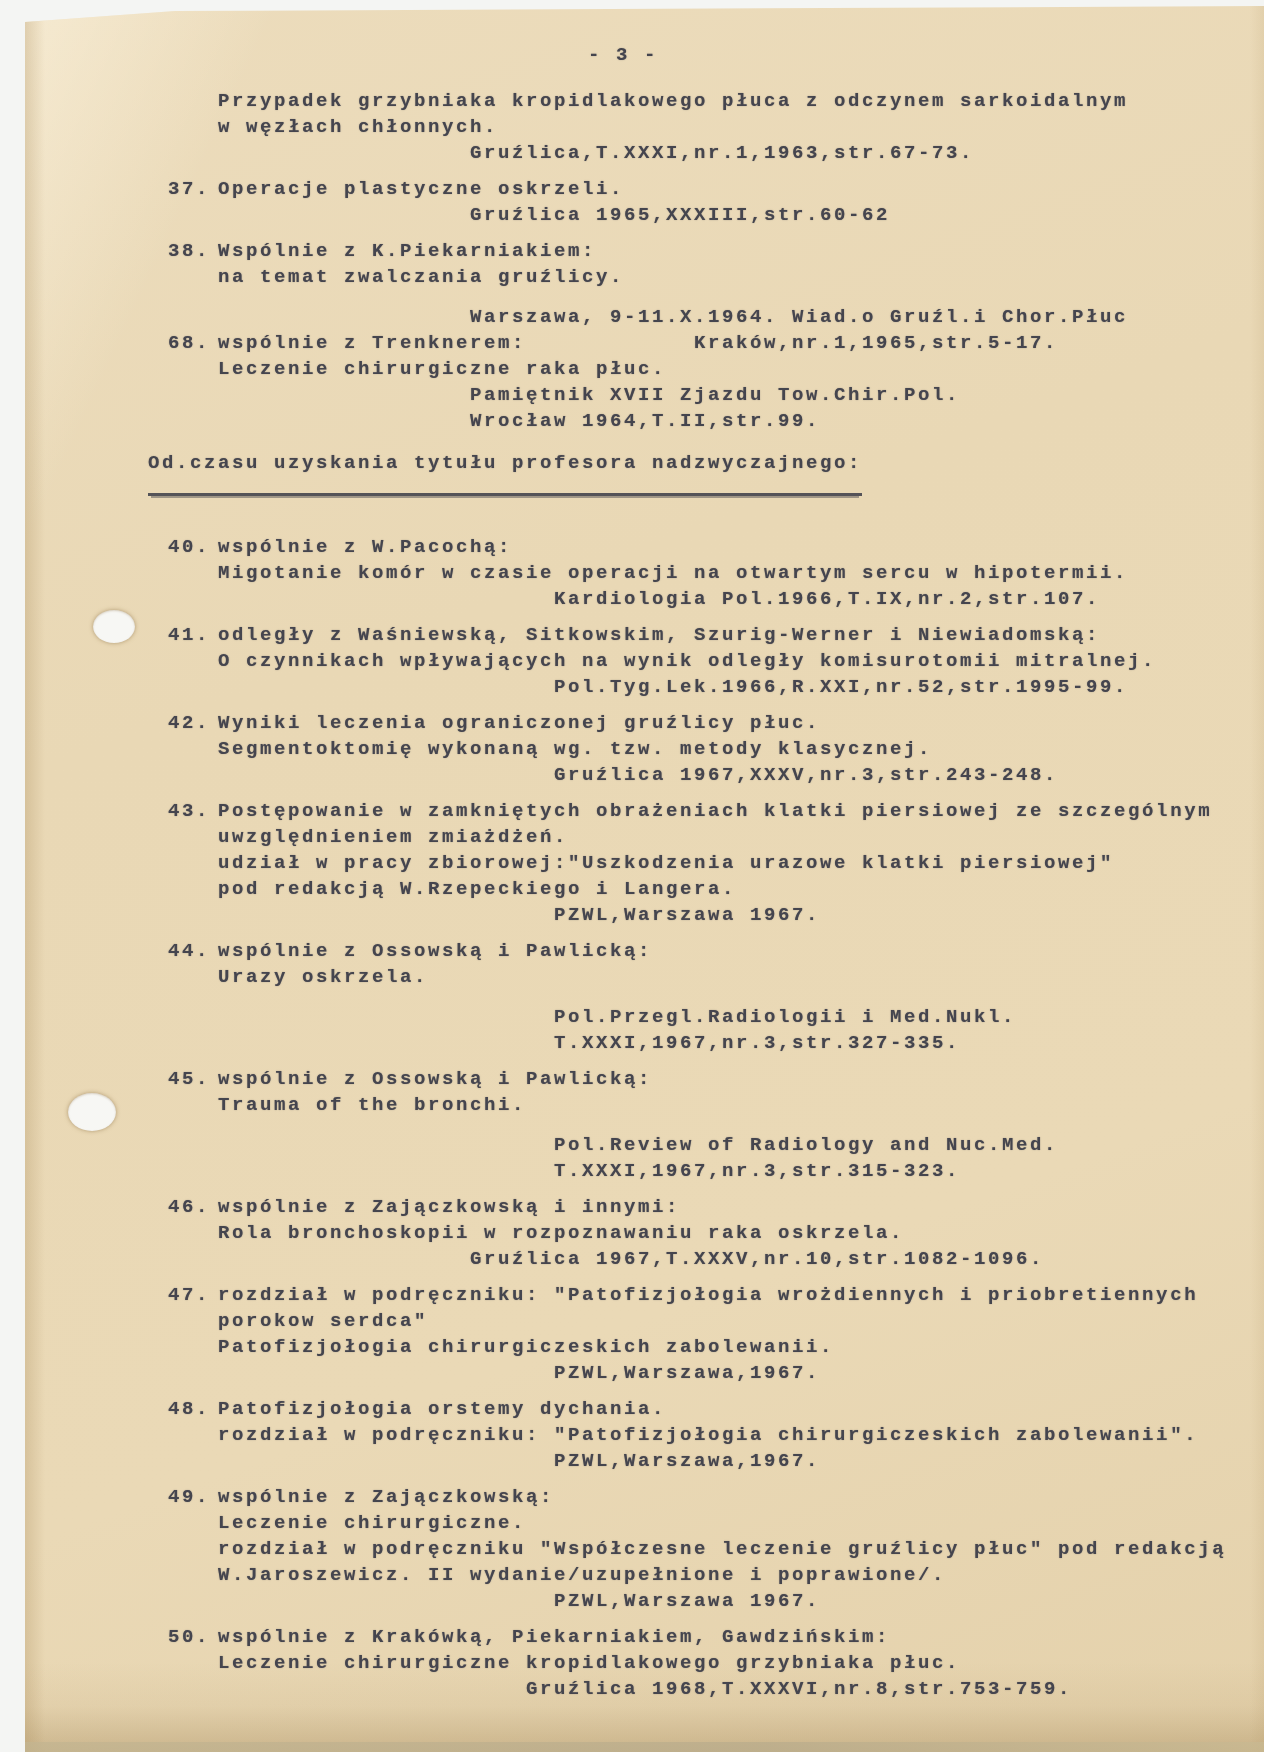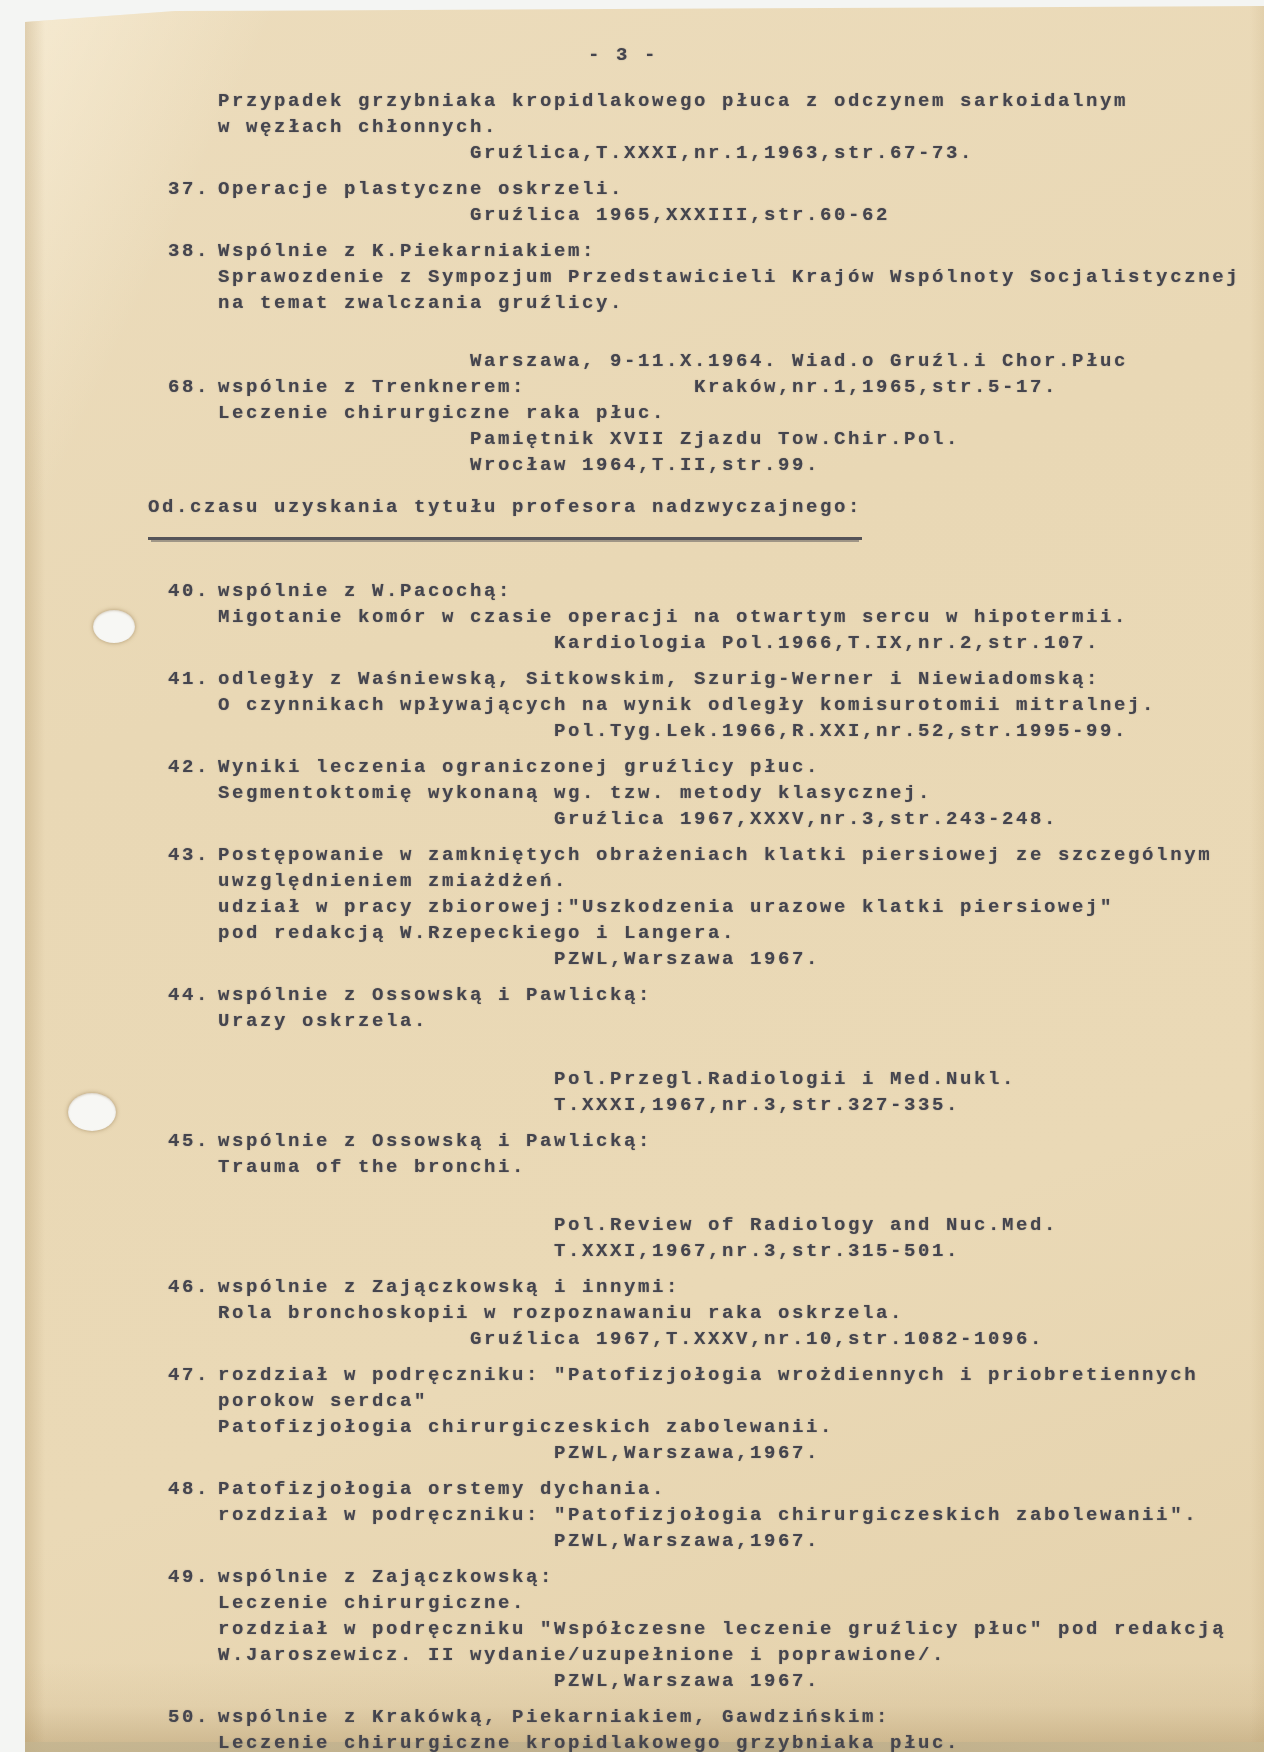--- a/index.html
+++ b/index.html
@@ -39,21 +39,21 @@
     font: 700 19px/26px "Liberation Mono", monospace;
     letter-spacing: 2.6px;
     text-shadow: 0 0 1.2px rgba(69,69,78,0.55);
   }
   .page-num { position: absolute; top: 42px; left: 588px; }
   .doc { position: absolute; left: 168px; top: 88px; right: 10px; }
   .line { white-space: pre; }
   .num { display: inline-block; width: 50px; }
   .cont { padding-left: 50px; }
   .entry { margin-bottom: 10px; }
-  .gap-up { margin-top: 32px; }
+  .gap-up { margin-top: 14px; }
   .overlap-up { margin-top: -36px; }
   .heading-row { margin: 16px 0 38px -20px; }
   .section-heading {
     display: inline-block;
     border-bottom: 3px solid rgba(69,69,78,0.9);
     box-shadow: 0 5px 0 -3px rgba(69,69,78,0.45);
     padding-bottom: 17px;
   }
 </style>
 </head>
@@ -75,21 +75,20 @@
       <div class="line cont">                  Gruźlica,T.XXXI,nr.1,1963,str.67-73.</div>
     </div>
 
     <div class="entry">
       <div class="line"><span class="num">37.</span><span>Operacje plastyczne oskrzeli.</span></div>
       <div class="line cont">                  Gruźlica 1965,XXXIII,str.60-62</div>
     </div>
 
     <div class="entry">
       <div class="line"><span class="num">38.</span><span>Wspólnie z K.Piekarniakiem:</span></div>
-      <div class="line cont">Sprawozdenie z Sympozjum Przedstawicieli Krajów Wspólnoty Socjalistycznej</div>
       <div class="line cont">na temat zwalczania gruźlicy.</div>
       <div class="line cont gap-up">                  Warszawa, 9-11.X.1964. Wiad.o Gruźl.i Chor.Płuc</div>
       <div class="line cont">                                  Kraków,nr.1,1965,str.5-17.</div>
     </div>
 
     <div class="entry overlap-up">
       <div class="line"><span class="num">68.</span><span>wspólnie z Trenknerem:</span></div>
       <div class="line cont">Leczenie chirurgiczne raka płuc.</div>
       <div class="line cont">                  Pamiętnik XVII Zjazdu Tow.Chir.Pol.</div>
       <div class="line cont">                  Wrocław 1964,T.II,str.99.</div>
@@ -129,21 +128,21 @@
       <div class="line"><span class="num">44.</span><span>wspólnie z Ossowską i Pawlicką:</span></div>
       <div class="line cont">Urazy oskrzela.</div>
       <div class="line cont gap-up">                        Pol.Przegl.Radiologii i Med.Nukl.</div>
       <div class="line cont">                        T.XXXI,1967,nr.3,str.327-335.</div>
     </div>
 
     <div class="entry">
       <div class="line"><span class="num">45.</span><span>wspólnie z Ossowską i Pawlicką:</span></div>
       <div class="line cont">Trauma of the bronchi.</div>
       <div class="line cont gap-up">                        Pol.Review of Radiology and Nuc.Med.</div>
-      <div class="line cont">                        T.XXXI,1967,nr.3,str.315-501.</div>
+      <div class="line cont">                        T.XXXI,1967,nr.3,str.315-323.</div>
     </div>
 
     <div class="entry">
       <div class="line"><span class="num">46.</span><span>wspólnie z Zajączkowską i innymi:</span></div>
       <div class="line cont">Rola bronchoskopii w rozpoznawaniu raka oskrzela.</div>
       <div class="line cont">                  Gruźlica 1967,T.XXXV,nr.10,str.1082-1096.</div>
     </div>
 
     <div class="entry">
       <div class="line"><span class="num">47.</span><span>rozdział w podręczniku: "Patofizjołogia wrożdiennych i priobretiennych</span></div>

